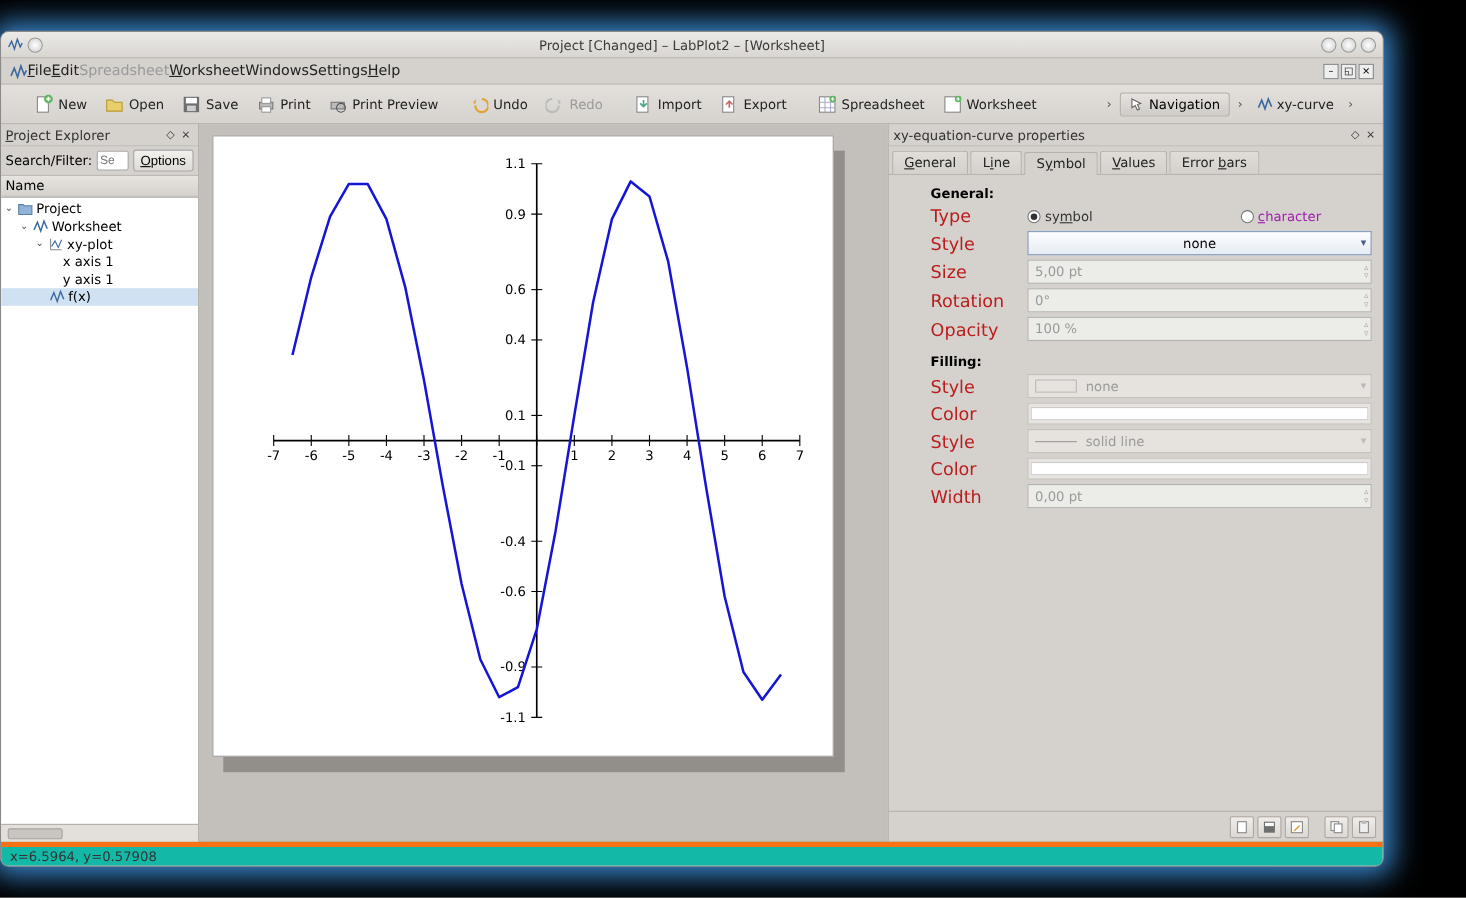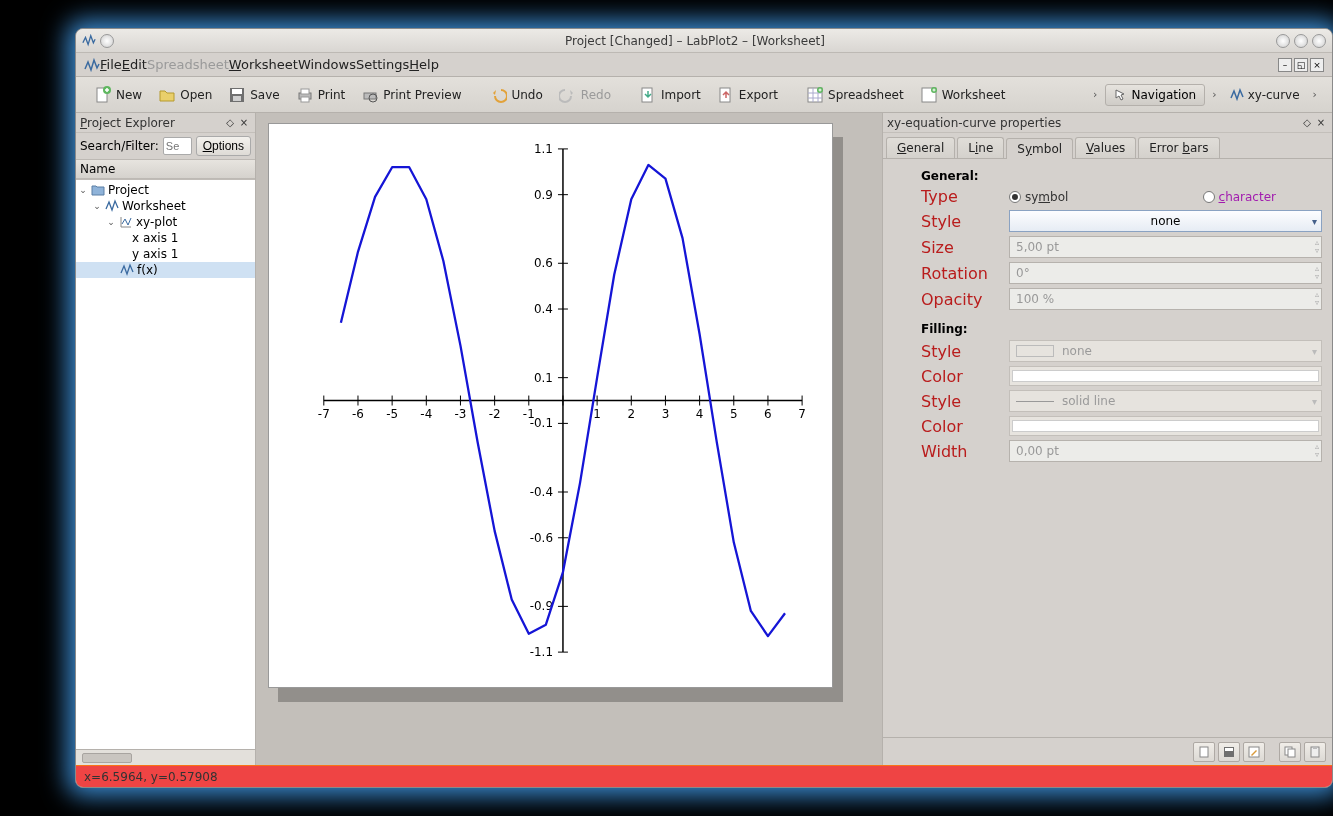--- a/index.html
+++ b/index.html
@@ -1,31 +1,31 @@
 <!DOCTYPE html>
 <html><head>
 <meta charset="utf-8">
 <style>
   * { box-sizing: border-box; margin: 0; padding: 0; }
   body { background: #000; font-family: "DejaVu Sans", sans-serif; font-size: 12px; width: 1333px; height: 816px; overflow: hidden; }
-  .glow-wrap { position: absolute; inset: 0; display:flex; align-items:center; justify-content:flex-end; }
+  .glow-wrap { position: absolute; inset: 0; display:flex; align-items:center; justify-content:flex-start; }
   .window { position: relative; width: 1258px; height: 760px; background: #d5d1cd; border: 1px solid #8a8a8a; border-radius: 8px; box-shadow: 0 0 25px 8px rgba(72,170,255,0.8); display:flex; flex-direction:column; overflow:hidden; }
   .titlebar { height: 24px; background: linear-gradient(#eceae6,#d9d6d2); display:flex; align-items:center; padding:0 6px; gap:6px; border-bottom:1px solid #bdb9b4;}
   .title-left-icons { display:flex; gap:4px; }
   .title-circle { width:14px; height:14px; border-radius:50%; background:radial-gradient(#fff,#ccc); border:1px solid #999;}
   .title-text { flex:1; text-align:center; font-size:12px; color:#3a3a3a;}
   .title-right { display:flex; gap:4px;}
   .menubar { height:24px; display:flex; align-items:center; padding:0 8px; border-bottom:1px solid #b5b1ac;}
   .menubar .app-icon { width:16px; height:16px; }
   .menubar span { font-size:13px; color:#222;}
   .menubar span.disabled { color:#9a9a9a; }
   .menubar span u { text-decoration: underline; }
   .mdi-btns { margin-left:auto; display:flex; gap:2px;}
   .mdi-btns .b { width:14px; height:14px; border:1px solid #888; background:#eee; font-size:9px; display:flex; align-items:center; justify-content:center;}
-  .toolbar { height:36px; display:flex; align-items:center; gap:4px; padding:0 12px; border-bottom:1px solid #b5b1ac; background:linear-gradient(#e3e0db,#d6d3ce);}
+  .toolbar { height:36px; display:flex; align-items:center; gap:4px; padding:0 24px; border-bottom:1px solid #b5b1ac; background:linear-gradient(#e3e0db,#d6d3ce);}
   .tool-btn { display:flex; align-items:center; gap:4px; padding:3px 6px; border-radius:3px; font-size:12px; color:#222;}
   .tool-btn.disabled { color:#9a9a9a;}
   .tool-icon { width:18px; height:18px; display:inline-block;}
   .toolbar .sep { width:8px;}
   .toolbar .right { margin-left:auto; display:flex; align-items:center; gap:4px;}
   .nav-chip { display:flex; align-items:center; gap:4px; padding:3px 8px; background:linear-gradient(#e6e3de,#cfccc7); border:1px solid #b4b0ab; border-radius:3px;}
   .chev { color:#555; font-size:11px; padding:0 3px;}
   .body { flex:1; display:flex; position:relative;}
   .explorer { width:180px; background:#d5d1cd; border-right:1px solid #b5b1ac; display:flex; flex-direction:column;}
   .dock-title { height:20px; display:flex; align-items:center; padding:0 4px; font-size:12px; color:#333; border-bottom:1px solid #c3bfba;}
@@ -60,21 +60,21 @@
   .radio .dot .inner { width:6px; height:6px; border-radius:50%; background:#333;}
   .combo { flex:1; height:22px; border:1px solid #8aa2c2; background:linear-gradient(#fdfdff,#e6ecf4); display:flex; align-items:center; padding:0 6px; font-size:12px; position:relative;}
   .combo .arrow { position:absolute; right:4px; color:#46608a; font-size:10px;}
   .spin { flex:1; height:22px; border:1px solid #b6b2ad; background:#ecece9; display:flex; align-items:center; padding:0 6px; font-size:12px; color:#999; position:relative;}
   .spin .updn { position:absolute; right:2px; font-size:8px; color:#aaa; line-height:8px;}
   .combo.disabled { border-color:#c3bfba; background:#e6e3de; color:#9a9a9a;}
   .color-field { flex:1; height:20px; border:1px solid #c3bfba; background:#e7e4df; display:flex; align-items:center; padding:2px;}
   .swatch-line { flex:1; height:12px; background:#fff; border:1px solid #ccc;}
   .props-footer { height:28px; border-top:1px solid #b5b1ac; display:flex; align-items:center; justify-content:flex-end; gap:3px; padding:0 6px;}
   .ftr-btn { width:22px; height:20px; border:1px solid #aea9a4; background:linear-gradient(#f0ede8,#dcd9d4); border-radius:2px; display:flex; align-items:center; justify-content:center;}
-  .statusbar { height:22px; border-top:1px solid #f97316; display:flex; align-items:center; padding:0 8px; font-size:12px; color:#333; background:#ef4444;}
+  .statusbar { height:22px; border-top:5px solid #f97316; display:flex; align-items:center; padding:0 8px; font-size:12px; color:#333; background:#14b8a6;}
   .sm-ico { width:14px; height:14px; display:inline-block;}
 </style>
 </head>
 <body>
 
 <div class="glow-wrap">
 <div class="window">
 
   <div class="titlebar">
     <div class="title-left-icons">

